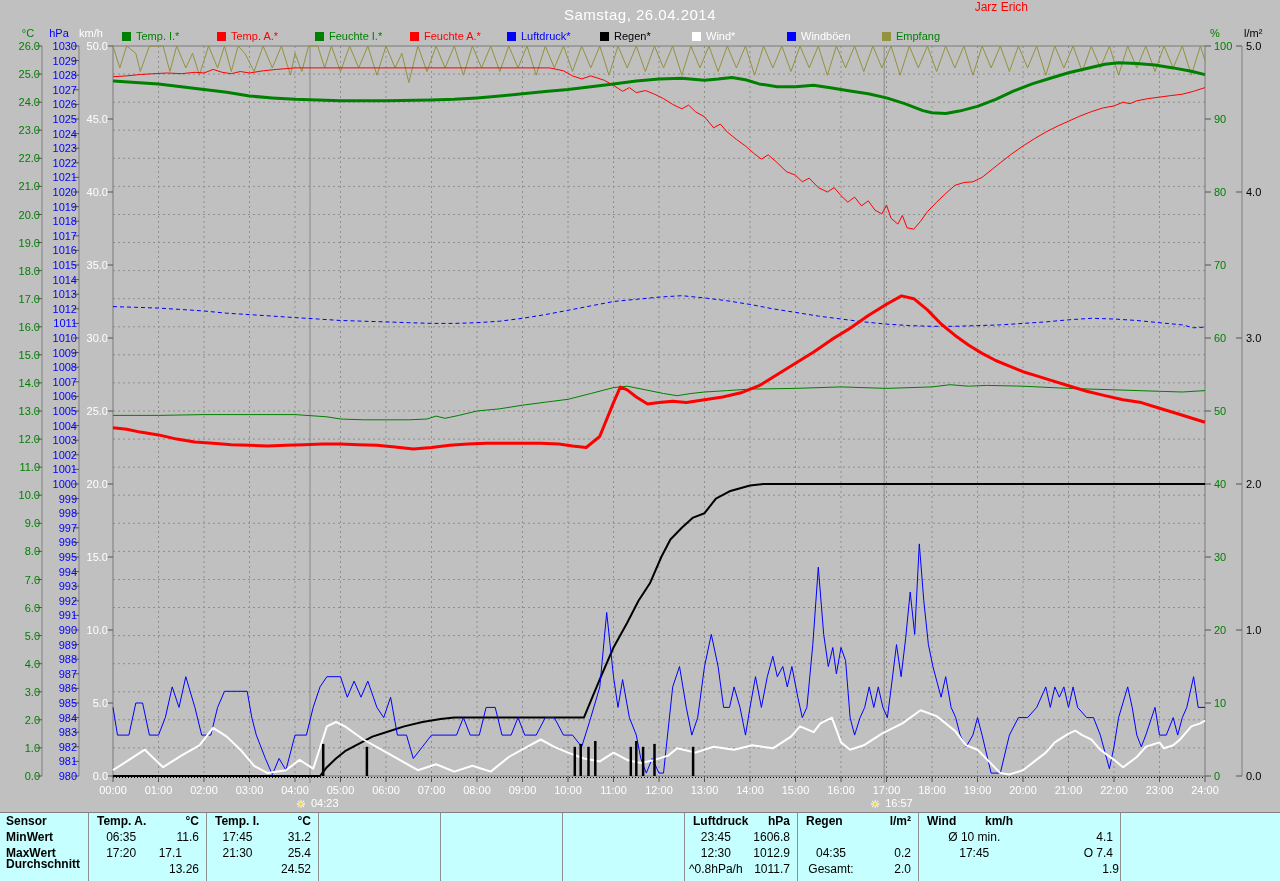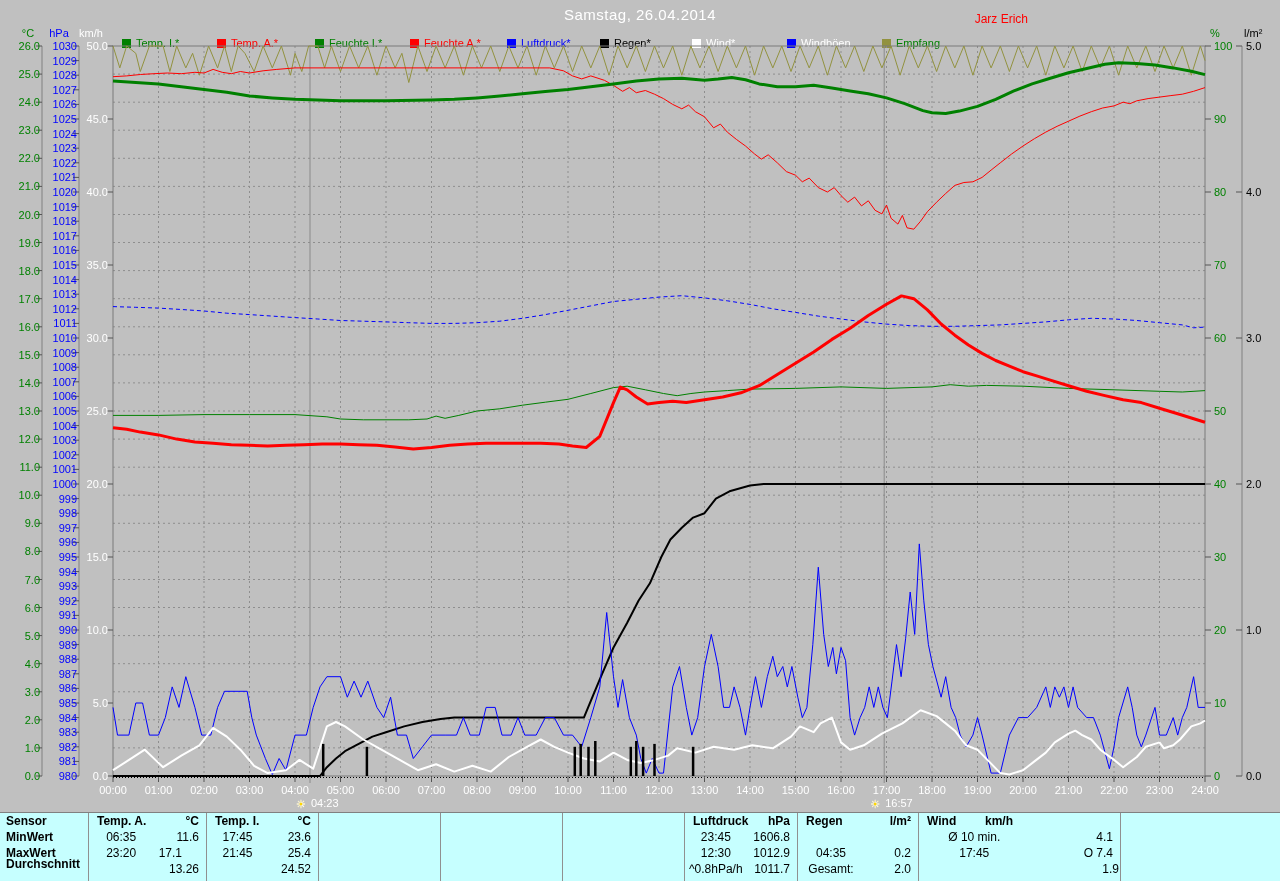--- a/index.html
+++ b/index.html
@@ -5,23 +5,23 @@
   html,body{margin:0;padding:0;}
   body{
     width:1280px;height:881px;position:relative;overflow:hidden;
     background:#C0C0C0;
     font-family:"Liberation Sans", sans-serif;
     -webkit-font-smoothing:none;
   }
   #titlebar{position:absolute;left:0;top:0;width:1036px;height:28px;}
   #page-title{position:absolute;left:0;top:6px;width:1280px;text-align:center;
     color:#FFFFFF;font-size:15px;letter-spacing:0.5px;}
-  #owner{position:absolute;right:8px;top:12px;color:#FF0000;font-size:12px;}
+  #owner{position:absolute;right:8px;top:0;color:#FF0000;font-size:12px;}
   #axis-headers span{position:absolute;top:27px;font-size:11px;}
-  #legend{position:absolute;left:0;top:30px;height:14px;width:1280px;margin-top:7px;}
+  #legend{position:absolute;left:0;top:30px;height:14px;width:1280px;}
   .legend-item{position:absolute;top:0;height:12px;white-space:nowrap;font-size:11px;}
   .legend-swatch{display:inline-block;width:9px;height:9px;margin-right:5px;vertical-align:-1px;}
   #chart{position:absolute;left:0;top:0;}
   #footer{position:absolute;left:0;top:812px;width:1280px;height:69px;
     background:#C6FFFF;border-top:1px solid #808080;font-size:12px;color:#000;}
   .f-rowlabels div{position:absolute;left:6px;font-weight:bold;white-space:nowrap;}
   .f-section{position:absolute;top:0;height:69px;border-left:1px solid #909090;box-sizing:border-box;}
   .f-line{position:absolute;left:0;width:100%;height:16px;white-space:nowrap;}
   .f-name{position:absolute;left:8px;font-weight:bold;}
   .f-unit{position:absolute;font-weight:bold;text-align:right;}
@@ -431,39 +431,39 @@
     <div class="f-section" style="left:88px;width:118px">
       <div class="f-line" style="top:1px">
         <span class="f-name">Temp. A.</span>
         <span class="f-unit" style="right:7px">°C</span>
       </div>
       <div class="f-line" style="top:17px">
         <span class="f-time">06:35</span>
         <span class="f-val" style="right:7px">11.6</span>
       </div>
       <div class="f-line" style="top:33px">
-        <span class="f-time">23:20</span>
+        <span class="f-time">17:20</span>
         <span class="f-val" style="right:24px">17.1</span>
       </div>
       <div class="f-line" style="top:49px">
         <span class="f-time"></span>
         <span class="f-val" style="right:7px">13.26</span>
       </div>
     </div>
     <div class="f-section" style="left:206px;width:112px">
       <div class="f-line" style="top:1px">
         <span class="f-name">Temp. I.</span>
         <span class="f-unit" style="right:7px">°C</span>
       </div>
       <div class="f-line" style="top:17px">
         <span class="f-time">17:45</span>
-        <span class="f-val" style="right:7px">23.6</span>
-      </div>
-      <div class="f-line" style="top:33px">
-        <span class="f-time">21:45</span>
+        <span class="f-val" style="right:7px">31.2</span>
+      </div>
+      <div class="f-line" style="top:33px">
+        <span class="f-time">21:30</span>
         <span class="f-val" style="right:7px">25.4</span>
       </div>
       <div class="f-line" style="top:49px">
         <span class="f-time"></span>
         <span class="f-val" style="right:7px">24.52</span>
       </div>
     </div>
     <div class="f-section" style="left:318px;width:122px">
       <div class="f-line" style="top:1px">
         <span class="f-name"></span>

